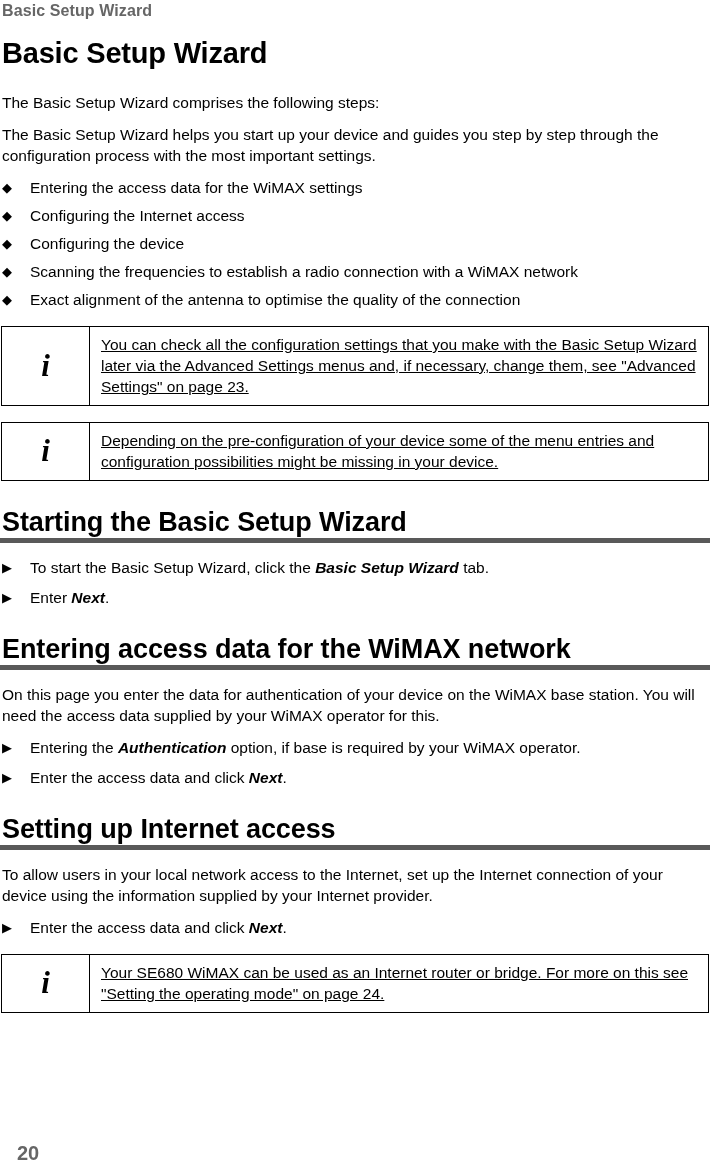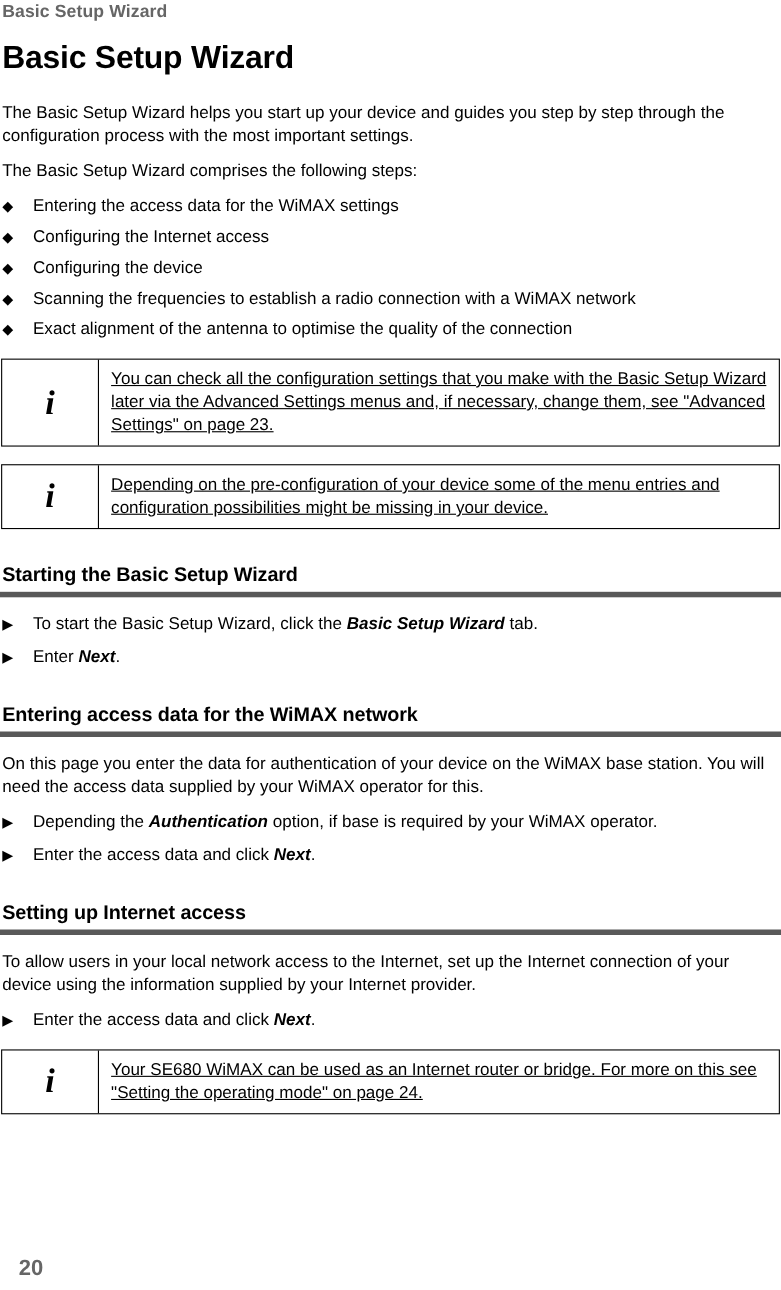--- a/index.html
+++ b/index.html
@@ -147,21 +147,21 @@
     margin: 0;
     font-size: 15.5px;
     line-height: 21px;
     color: #000;
     text-decoration: underline;
   }
 
   
   h2.section-title {
     margin: 28px 0 0 2px;
-    font-size: 18px;
+    font-size: 27px;
     font-weight: bold;
     line-height: 26px;
     letter-spacing: -0.1px;
     color: #000;
   }
   .rule-bar {
     height: 5px;
     background: #595959;
     margin: 3px 0 14px 0;
     width: 710px;
@@ -183,23 +183,23 @@
 <body>
 
 <div class="page">
 
   <div class="running-header">Basic Setup Wizard</div>
 
   <div class="content">
 
     <h1 class="doc-title">Basic Setup Wizard</h1>
 
+    <p class="body-text">The Basic Setup Wizard comprises the following steps:</p>
+
     <p class="body-text">The Basic Setup Wizard helps you start up your device and guides you step by step through the configuration process with the most important settings.</p>
-
-    <p class="body-text">The Basic Setup Wizard comprises the following steps:</p>
 
     <ul class="diamond-list">
       <li>
         <span class="bullet-diamond">◆</span>
         <span>Entering the access data for the WiMAX settings</span>
       </li>
       <li>
         <span class="bullet-diamond">◆</span>
         <span>Configuring the Internet access</span>
       </li>
@@ -250,21 +250,21 @@
     </ul>
 
     <h2 class="section-title">Entering access data for the WiMAX network</h2>
     <div class="rule-bar"></div>
 
     <p class="body-text after-rule-para">On this page you enter the data for authentication of your device on the WiMAX base station. You will need the access data supplied by your WiMAX operator for this.</p>
 
     <ul class="step-list">
       <li>
         <span class="bullet-triangle">▶</span>
-        <span>Depending the </span><span class="bold-italic">Authentication</span><span> option, if base is required by your WiMAX operator.</span>
+        <span>Entering the </span><span class="bold-italic">Authentication</span><span> option, if base is required by your WiMAX operator.</span>
       </li>
       <li>
         <span class="bullet-triangle">▶</span>
         <span>Enter the access data and click </span><span class="bold-italic">Next</span><span>.</span>
       </li>
     </ul>
 
     <h2 class="section-title">Setting up Internet access</h2>
     <div class="rule-bar"></div>
 

